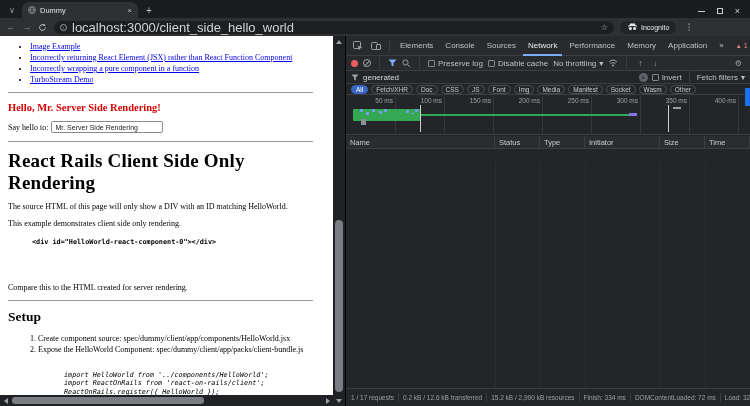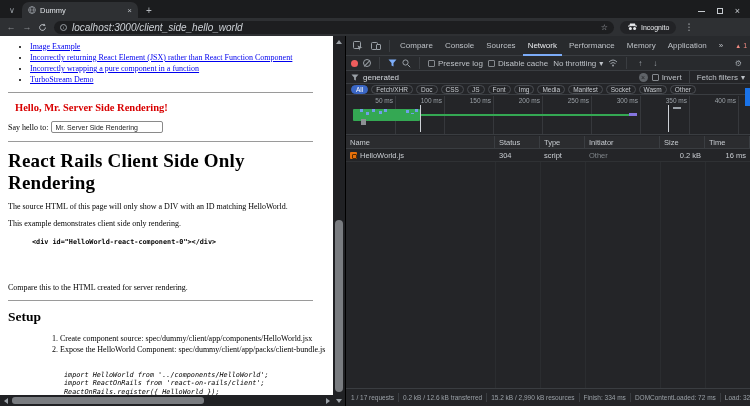--- a/index.html
+++ b/index.html
@@ -16,43 +16,43 @@
   .tab-close { margin-left:auto; color:#b8bcc1; font-size:8px; cursor:default; }
   .newtab { width:14px; height:14px; margin:0 0 1px 4px; color:#b8bcc1; font-size:10px; display:flex; align-items:center; justify-content:center; }
   .win-controls { margin-left:auto; display:flex; align-items:center; gap:12px; padding:0 10px 4px 0; }
   .wc-min { width:7px; height:1px; background:#c7cbd0; display:inline-block; }
   .wc-restore { width:6px; height:6px; border:1px solid #c7cbd0; display:inline-block; }
   .wc-close { color:#c7cbd0; font-size:9px; line-height:6px; }
   .toolbar { position:absolute; left:0; top:18px; width:750px; height:18px; background:#2e3033; display:flex; align-items:center; gap:6px; padding:0 6px; }
   .nav-ico { color:#8a8d91; font-size:9px; width:10px; text-align:center; }
   .omnibox { flex:1; height:13px; background:#1d1e20; border-radius:7px; display:flex; align-items:center; gap:5px; padding:0 6px; max-width:560px; }
   .info-ico { width:7px; height:7px; border:1px solid #9aa0a6; border-radius:50%; color:#9aa0a6; font-size:5px; line-height:5px; text-align:center; font-style:italic; font-family:"Liberation Serif",serif; flex:0 0 auto; }
-  .url-text { color:#cfd3d8; font-size:10px; white-space:nowrap; overflow:hidden; flex:1;font-style:italic; }
+  .url-text { color:#cfd3d8; font-size:13px; white-space:nowrap; overflow:hidden; flex:1; }
   .star-ico { color:#b8bcc1; font-size:8px; flex:0 0 auto; }
   .incog-chip { height:13px; background:#222326; border-radius:7px; display:flex; align-items:center; gap:3px; padding:0 7px; color:#e8eaed; font-size:7px; }
   .menu-dots { color:#c7cbd0; font-size:9px; padding:0 2px; }
   
   .page { position:absolute; left:0; top:36px; width:333px; height:359px; background:#fff; overflow:hidden;
           font-family:"Liberation Serif", serif; color:#000; font-size:8px; }
   .page-inner { padding:3px 20px 0 8px; }
   .page ul { list-style:disc; padding-left:22px; margin-top:2px; }
   .page ul li { line-height:11px; white-space:nowrap; }
   .page a { color:#0000ee; text-decoration:underline; }
   .page hr { border:none; border-top:1px solid #9a9a9a; margin:7px 0; }
-  .hello-h { color:#d80000; font-size:10.5px; font-weight:bold; margin:9px 7px 8px; }
+  .hello-h { color:#d80000; font-size:10.5px; font-weight:bold; margin:9px 0 8px; }
   .hello-row { display:flex; align-items:center; gap:3px; margin:6px 0 8px; }
   .hello-input { width:112px; height:12px; border:1px solid #8a8a8a; border-radius:2px; font-family:"Liberation Sans",sans-serif; font-size:7px; color:#222; padding:0 3px; background:#fff; display:flex; align-items:center; }
   .page h1 { font-size:19px; font-weight:bold; margin:8px 0 8px; letter-spacing:0.2px; }
   .page h2 { font-size:13.5px; font-weight:bold; margin:8px 0 8px; }
   .page p { margin:8px 0; white-space:nowrap; }
   .code { font-family:"DejaVu Sans Mono", monospace; font-size:6.8px; line-height:8.5px; white-space:pre; overflow:hidden; }
   .code-1 { margin:10px 0 10px 24px;font-weight:bold; }
   .code-2 { margin:16px 0 6px 56px;font-style:italic; }
   .steps { margin:4px 0 0 22px; }
-  .step { line-height:11px; white-space:nowrap;margin-left:22px; }
+  .step { line-height:11px; white-space:nowrap; }
   .gap-lg { height:18px; }
   
   .vscroll { position:absolute; left:333px; top:36px; width:12px; height:370px; background:#202124; }
   .vthumb { position:absolute; left:2px; width:8px; border-radius:4px; background:#797c80; top:184px; height:172px; }
   .sb-btn { position:absolute; left:0; width:12px; height:11px; display:flex; align-items:center; justify-content:center; }
   .tri-up { width:0; height:0; border-left:3px solid transparent; border-right:3px solid transparent; border-bottom:4px solid #9aa0a6; }
   .tri-down { width:0; height:0; border-left:3px solid transparent; border-right:3px solid transparent; border-top:4px solid #9aa0a6; }
   .tri-left { width:0; height:0; border-top:3px solid transparent; border-bottom:3px solid transparent; border-right:4px solid #9aa0a6; }
   .tri-right { width:0; height:0; border-top:3px solid transparent; border-bottom:3px solid transparent; border-left:4px solid #9aa0a6; }
   .hscroll { position:absolute; left:0; top:395px; width:333px; height:11px; background:#202124; display:flex; align-items:center; }
@@ -231,21 +231,21 @@
             <path d="M4.5 4.5 L9.5 6.5 L7 7 L6.5 9.5 Z" fill="#9aa0a6"></path>
           </svg>
       </span>
       <span class="dt-ico">
         <svg width="10" height="10" viewBox="0 0 10 10">
             <rect x="0.5" y="1.5" width="6" height="7" rx="1" fill="none" stroke="#9aa0a6"></rect>
             <rect x="5.5" y="3.5" width="4" height="5" rx="0.5" fill="#282a2d" stroke="#9aa0a6"></rect>
           </svg>
       </span>
       <span class="dt-sep"></span>
-      <span class="dt-tab">Compare</span>
+      <span class="dt-tab">Elements</span>
       <span class="dt-tab">Console</span>
       <span class="dt-tab">Sources</span>
       <span class="dt-tab active">Network</span>
       <span class="dt-tab">Performance</span>
       <span class="dt-tab">Memory</span>
       <span class="dt-tab">Application</span>
       <span class="dt-tab">»</span>
       <span class="spacer"></span>
       <span class="err-badge">
         <span class="tri">▲</span>
@@ -367,31 +367,20 @@
 
     <div class="dt-table">
       <div class="dt-grid dt-thead">
         <span class="cell">Name</span>
         <span class="cell">Status</span>
         <span class="cell">Type</span>
         <span class="cell">Initiator</span>
         <span class="cell">Size</span>
         <span class="cell">Time</span>
       </div>
-      <div class="dt-grid dt-row">
-        <span class="cell">
-            <span class="js-ico"></span>
-            <span>HelloWorld.js</span>
-          </span>
-        <span class="cell">304</span>
-        <span class="cell">script</span>
-        <span class="cell dim">Other</span>
-        <span class="cell r">0.2 kB</span>
-        <span class="cell r">16 ms</span>
-      </div>
       <div class="dt-bodycols">
         <span class="bodycol" style="left:149px"></span>
         <span class="bodycol" style="left:194px"></span>
         <span class="bodycol" style="left:239px"></span>
         <span class="bodycol" style="left:314px"></span>
         <span class="bodycol" style="left:359px"></span>
       </div>
     </div>
 
     <div class="dt-status">

